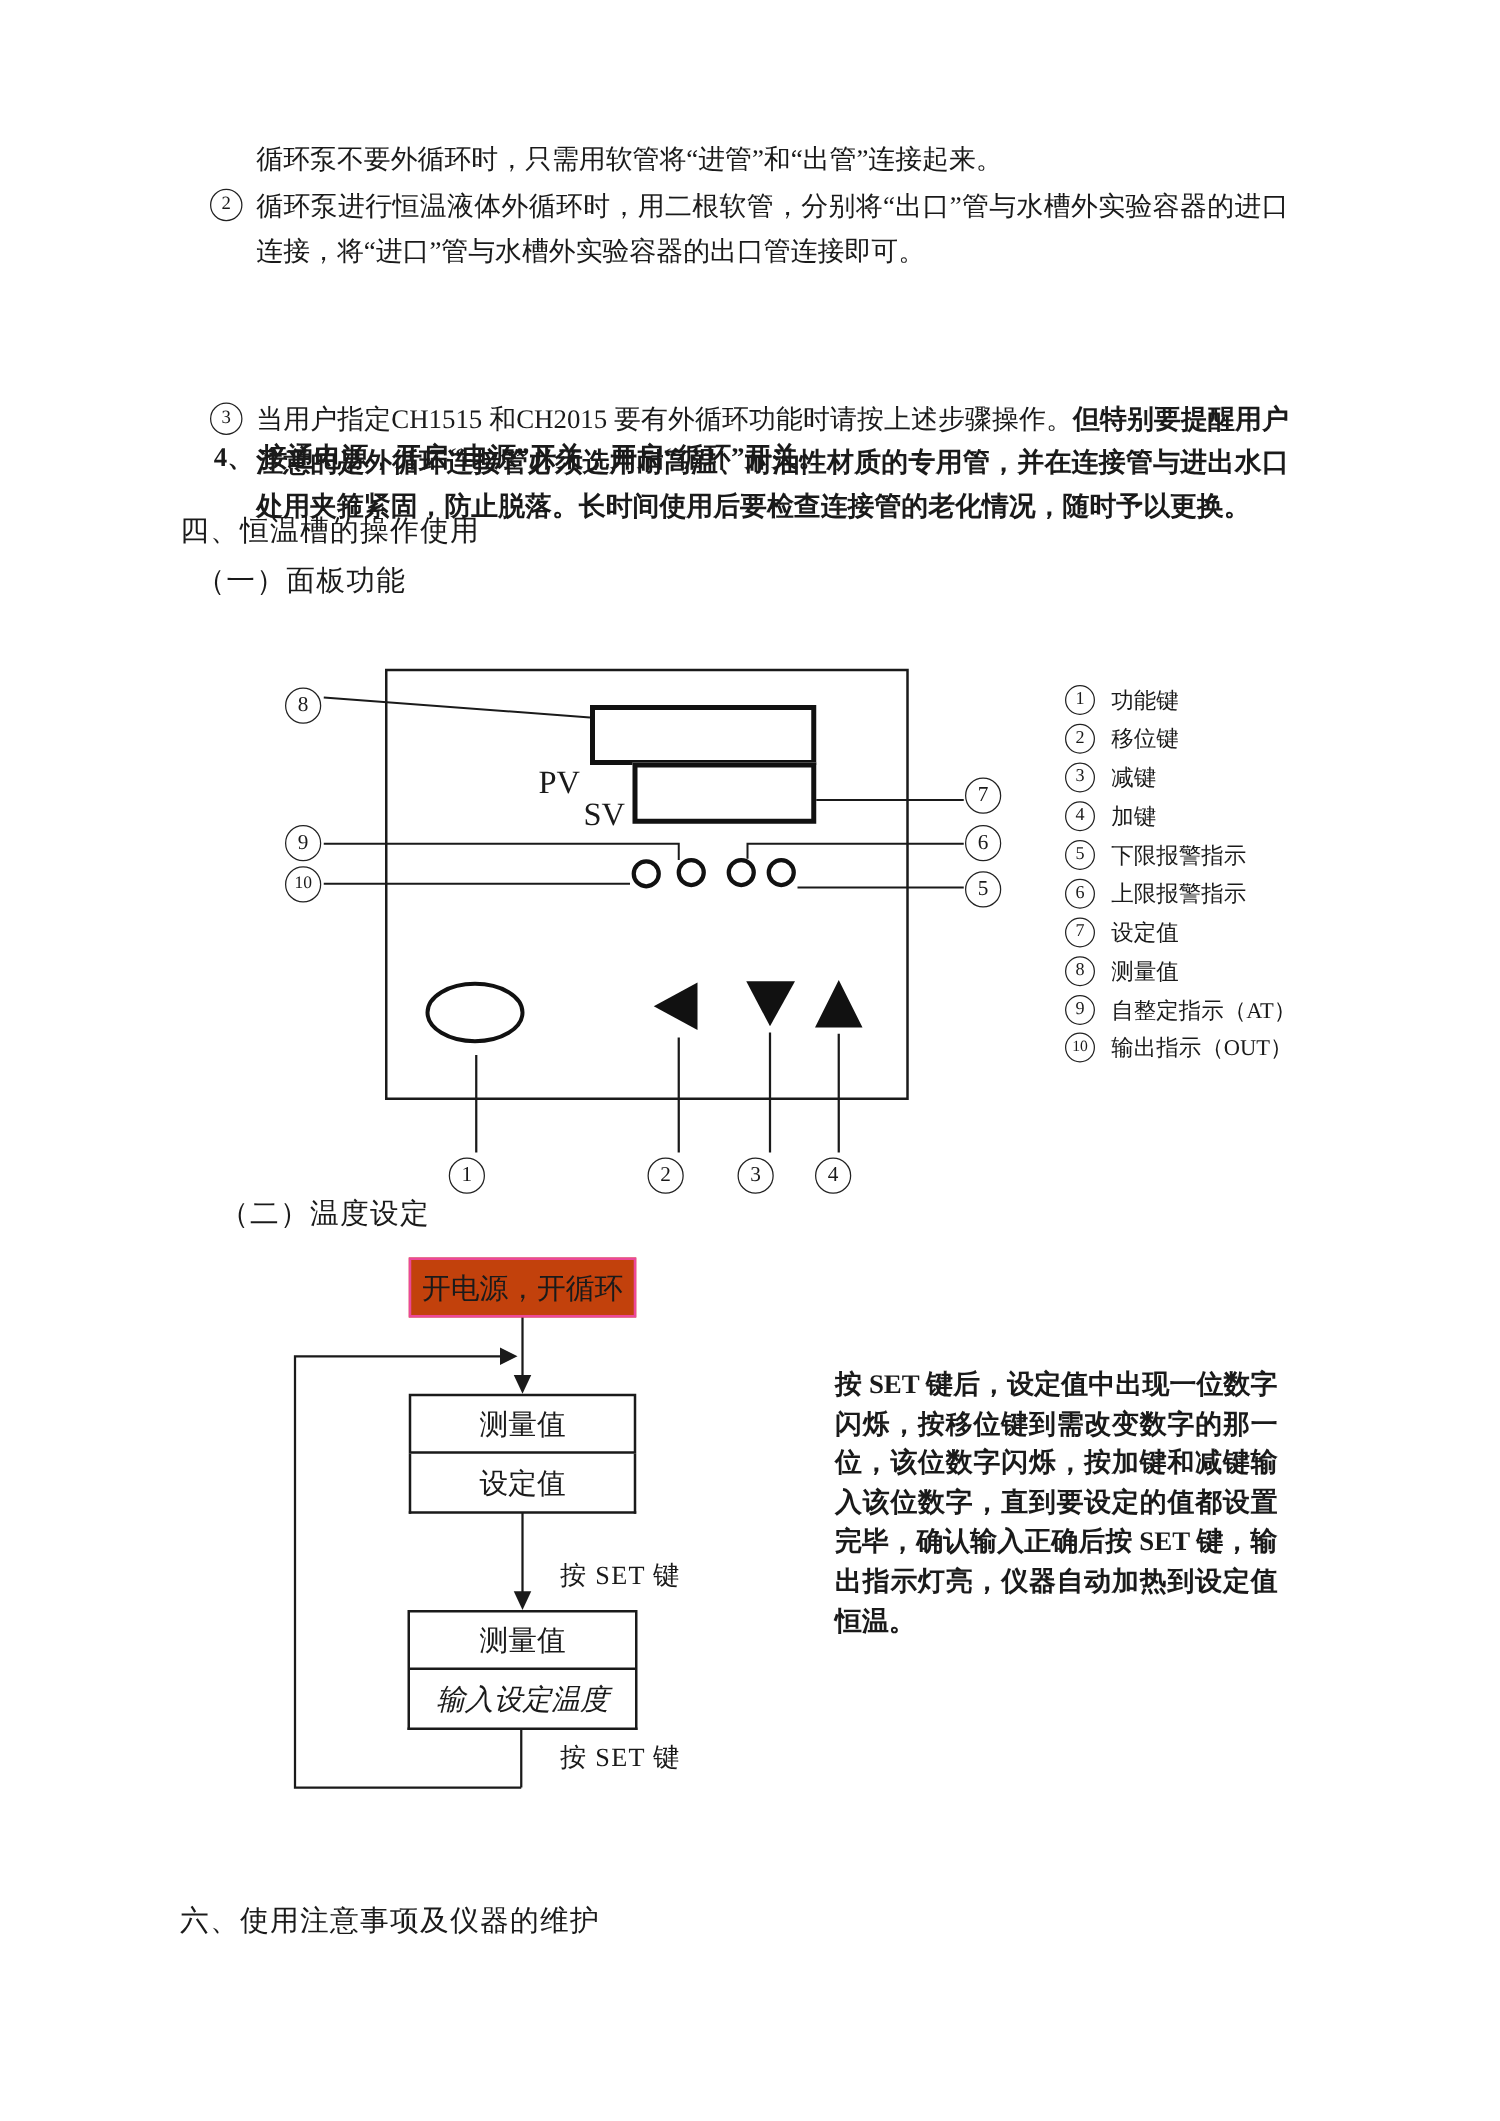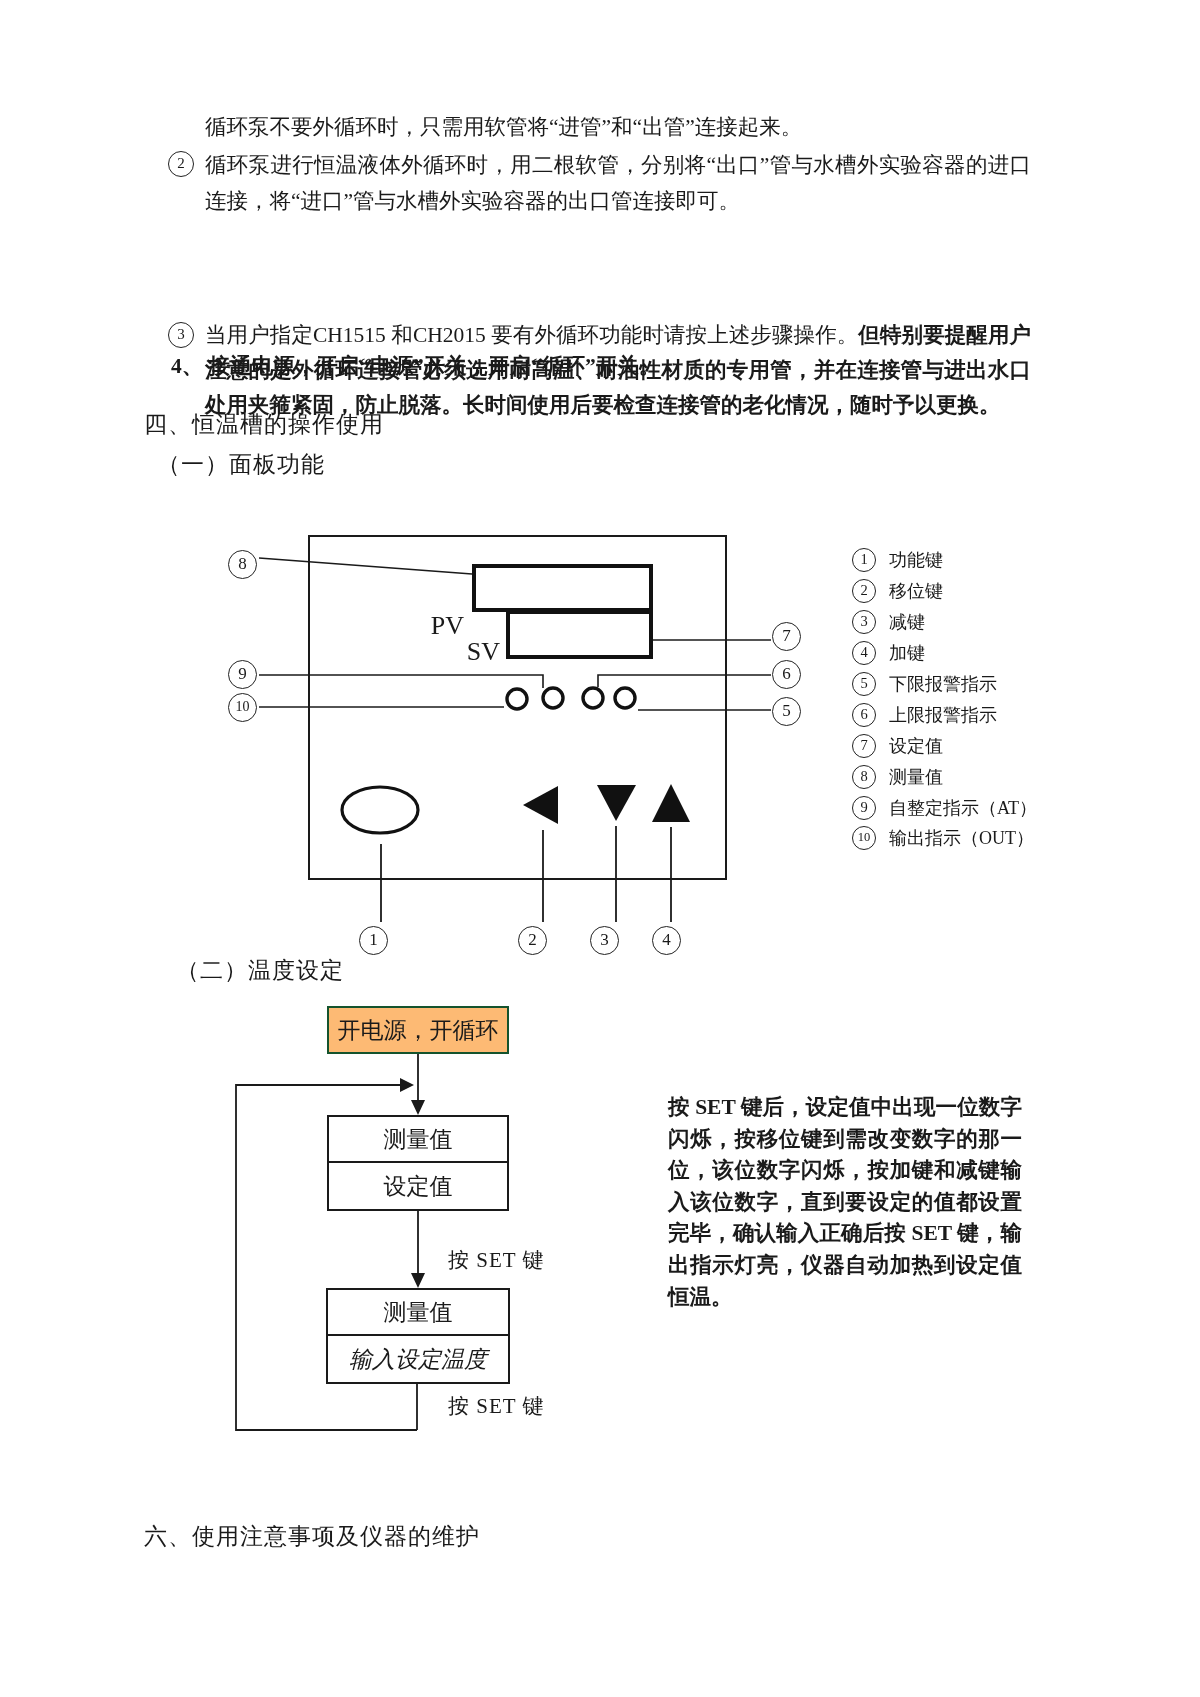--- a/index.html
+++ b/index.html
@@ -26,21 +26,21 @@
   .disp{box-sizing:border-box;border:4px solid #111;background:#fff;}
   .disp-label{font-size:26px;text-align:right;}
   
   .legend-row{display:flex;align-items:center;height:30.9px;}
   .legend-num{
     flex:0 0 auto;box-sizing:border-box;width:24px;height:24px;border:1.4px solid #222;
     border-radius:50%;text-align:center;line-height:21px;font-size:14.5px;margin-right:13px;
   }
   .legend-label{font-size:18px;white-space:nowrap;}
   
-  .fbox{box-sizing:border-box;border:2px solid #14532d;background:#fdba74;display:flex;
+  .fbox{box-sizing:border-box;border:2px solid #ec4899;background:#c2410c;display:flex;
         align-items:center;justify-content:center;font-size:23px;}
   .fbox-half{display:flex;align-items:center;justify-content:center;font-size:23px;height:48px;}
   .set-label{font-size:21px;letter-spacing:1px;}
   svg.overlay{position:absolute;left:0;top:0;pointer-events:none;}
 </style>
 </head>
 <body>
 
 <div class="page">
 

